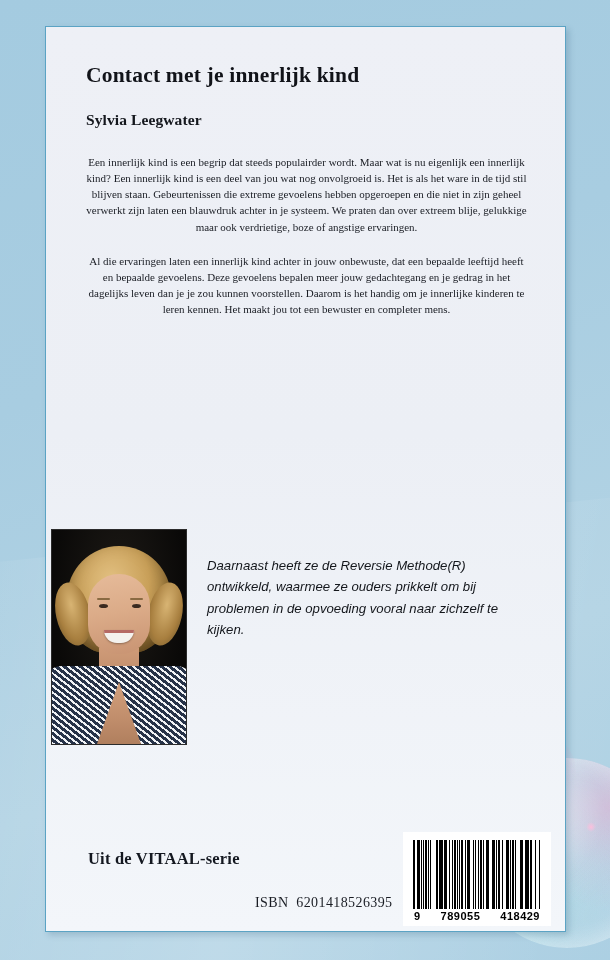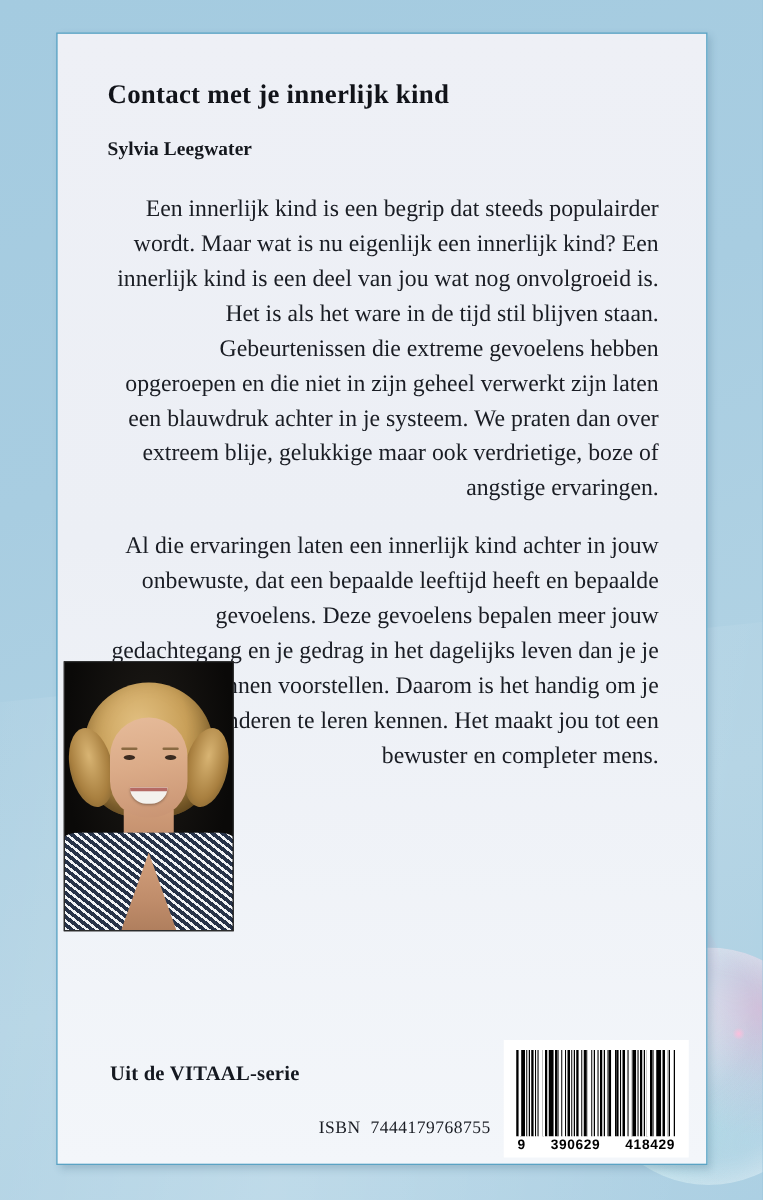--- a/index.html
+++ b/index.html
@@ -110,24 +110,24 @@
     color: #14171d;
     margin-top: 23px;
     letter-spacing: 0.1px;
   }
 
   .body-copy {
     margin-top: 25px;
   }
   .body-copy p {
     font-family: "Liberation Serif", serif;
-    font-size: 19px;
+    font-size: 11px;
     line-height: 1.47;
     color: #1a1d24;
-    text-align: right;
+    text-align: center;
     margin-bottom: 18px;
   }
 
   
   .author-block {
     position: absolute;
     left: 51px;
     top: 529px;
     width: 450px;
     display: flex;
@@ -320,29 +320,30 @@
       <div class="p-eye left"></div>
       <div class="p-eye right"></div>
       <div class="p-smile"></div>
       <div class="p-neck"></div>
       <div class="p-jacket"></div>
       <div class="p-lapel"></div>
     </div>
   </div>
 
   <div class="bio">
+    <p>Daarnaast heeft ze de Reversie Methode(R) ontwikkeld, waarmee ze ouders prikkelt om bij problemen in de opvoeding vooral naar zichzelf te kijken.</p>
   </div>
 
 </div>
 
 <div class="series-line">Uit de VITAAL-serie</div>
 
 <div class="isbn-line">
   <span>ISBN</span>&nbsp;
-  <span>7444179768755</span>
+  <span>6201418526395</span>
 </div>
 
 <div class="barcode-box">
   <div class="barcode-bars" id="barcode-bars">
       <span style="width: 2.5px; background: rgb(0, 0, 0);"></span>
       <span style="width: 1.25px; background: rgb(255, 255, 255);"></span>
       <span style="width: 1.25px; background: rgb(0, 0, 0);"></span>
       <span style="width: 1.25px; background: rgb(255, 255, 255);"></span>
       <span style="width: 3.75px; background: rgb(0, 0, 0);"></span>
       <span style="width: 1.25px; background: rgb(255, 255, 255);"></span>
@@ -434,16 +435,16 @@
       <span style="width: 2.5px; background: rgb(255, 255, 255);"></span>
       <span style="width: 1.25px; background: rgb(0, 0, 0);"></span>
       <span style="width: 1.25px; background: rgb(255, 255, 255);"></span>
       <span style="width: 1.25px; background: rgb(0, 0, 0);"></span>
       <span style="width: 3.75px; background: rgb(255, 255, 255);"></span>
       <span style="width: 1.25px; background: rgb(0, 0, 0);"></span>
       <span style="width: 2.5px; background: rgb(255, 255, 255);"></span>
     </div>
   <div class="barcode-digits">
     <span>9</span>
-    <span>390629</span>
+    <span>789055</span>
     <span>418429</span>
   </div>
 </div>
 
 </body></html>

